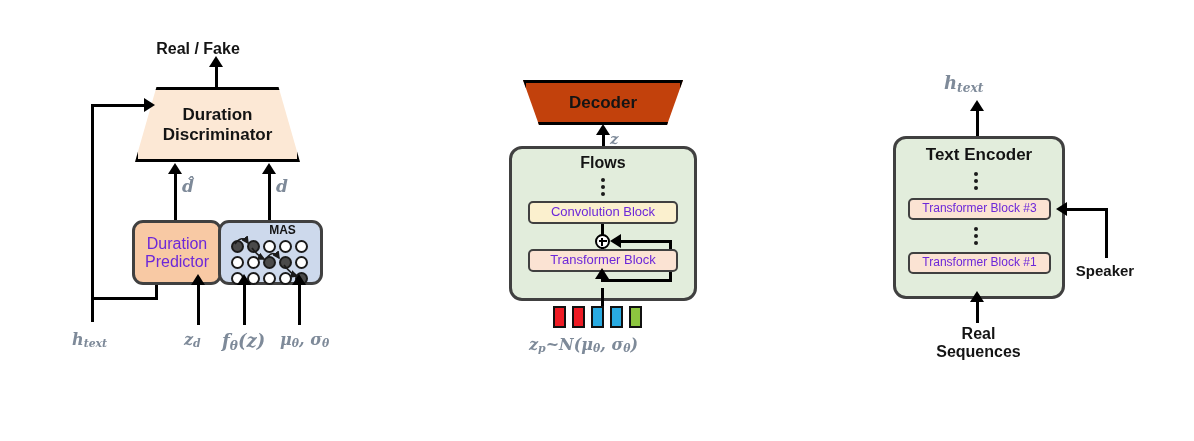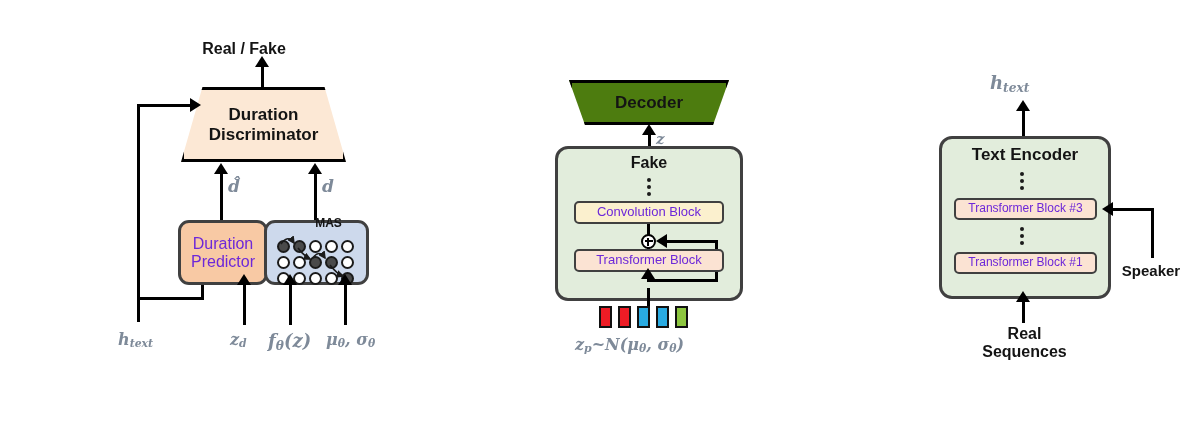--- a/index.html
+++ b/index.html
@@ -7,21 +7,21 @@
     padding: 0;
     background: #ffffff;
   }
   body {
     width: 1194px;
     height: 441px;
     position: relative;
     font-family: "Liberation Sans", sans-serif;
     overflow: hidden;
   }
-  .panel { position: absolute; top: 0; height: 441px; margin-left: 46px; }
+  .panel { position: absolute; top: 0; height: 441px; }
   #panel-a { left: 0;   width: 420px; }
   #panel-b { left: 420px; width: 380px; }
   #panel-c { left: 800px; width: 394px; }
 
   .node {
     position: absolute;
     box-sizing: border-box;
     border: 3px solid #404040;
     display: flex;
     align-items: center;
@@ -41,21 +41,21 @@
     text-align: center; font-weight: bold; color: #141414;
     background: #FCE8D5;
     border: 3px solid #000;
     box-sizing: border-box;
     clip-path: polygon(13% 0%, 87% 0%, 100% 100%, 0% 100%);
   }
   .trap-down { 
     position: absolute;
     display: flex; align-items: center; justify-content: center;
     text-align: center; font-weight: bold; color: #141414;
-    background: #4d7c0f;
+    background: #c2410c;
     border: 3px solid #000;
     box-sizing: border-box;
     clip-path: polygon(0% 0%, 100% 0%, 90% 100%, 10% 100%);
   }
 
   .lbl {
     position: absolute;
     color: #141414;
     font-weight: bold;
     text-align: center;
@@ -154,21 +154,21 @@
   <div class="math" style="left:276px; top:176px; font-size:17px;">d</div>
 
   <div class="node rounded" style="left:132px; top:220px; width:90px; height:65px; background:#F8C9A4; font-size:16px;">
     <div>
       <div>Duration</div>
       <div>Predictor</div>
     </div>
   </div>
 
   <div class="node rounded" style="left:218px; top:220px; width:105px; height:65px; background:#CDD9EC;"></div>
-  <div class="lbl" style="left:218px; top:217px; width:129px; font-size:12px;">MAS</div>
+  <div class="lbl" style="left:218px; top:224px; width:129px; font-size:12px;">MAS</div>
   <div class="mas-grid" style="left:231px; top:240px; grid-template-columns:repeat(5,13px); grid-template-rows:repeat(3,13px);">
     <div class="mas-cell on"></div>
     <div class="mas-cell on"></div>
     <div class="mas-cell"></div>
     <div class="mas-cell"></div>
     <div class="mas-cell"></div>
     <div class="mas-cell"></div>
     <div class="mas-cell"></div>
     <div class="mas-cell on"></div>
     <div class="mas-cell on"></div>
@@ -212,21 +212,21 @@
 
   <div class="trap-down" style="left:103px; top:80px; width:160px; height:45px; font-size:17px;">
     <span>Decoder</span>
   </div>
 
   <div class="line vline" style="left:182px; top:133px; height:20px;"></div>
   <div class="arrowhead ah-up" style="left:176px; top:124px;"></div>
   <div class="math" style="left:190px; top:130px; font-size:15px;">z</div>
 
   <div class="node rounded" style="left:89px; top:146px; width:188px; height:155px; background:#E2EDDC; border-radius:13px;"></div>
-  <div class="lbl" style="left:89px; top:154px; width:188px; font-size:16px;">Fake</div>
+  <div class="lbl" style="left:89px; top:154px; width:188px; font-size:16px;">Flows</div>
 
   <div class="dots" style="left:181px; top:178px; height:18px;">
       <i></i>
       <i></i>
       <i></i>
     </div>
 
   <div class="node rounded thin" style="left:108px; top:201px; width:150px; height:23px; background:#FBF0CE; font-size:13px; border-radius:5px;">
     <span>Convolution Block</span>
   </div>

